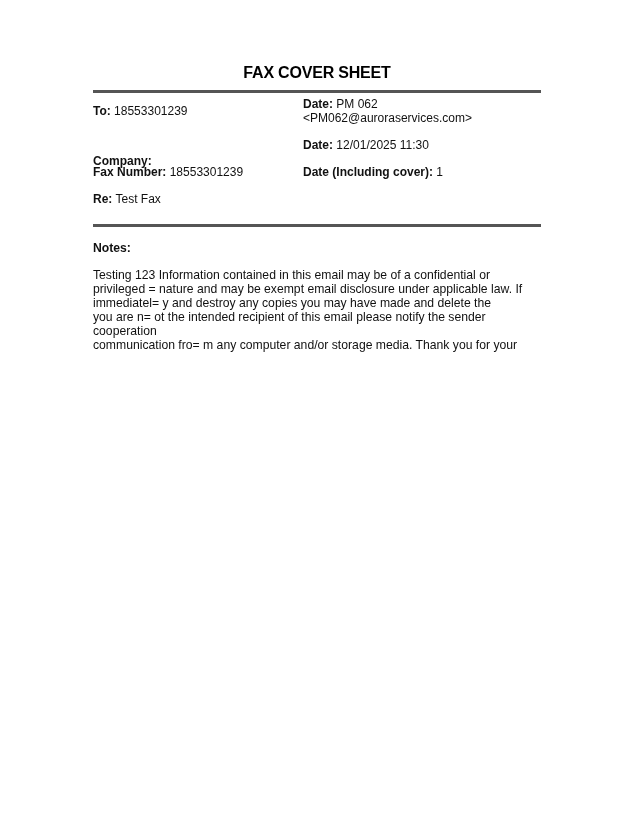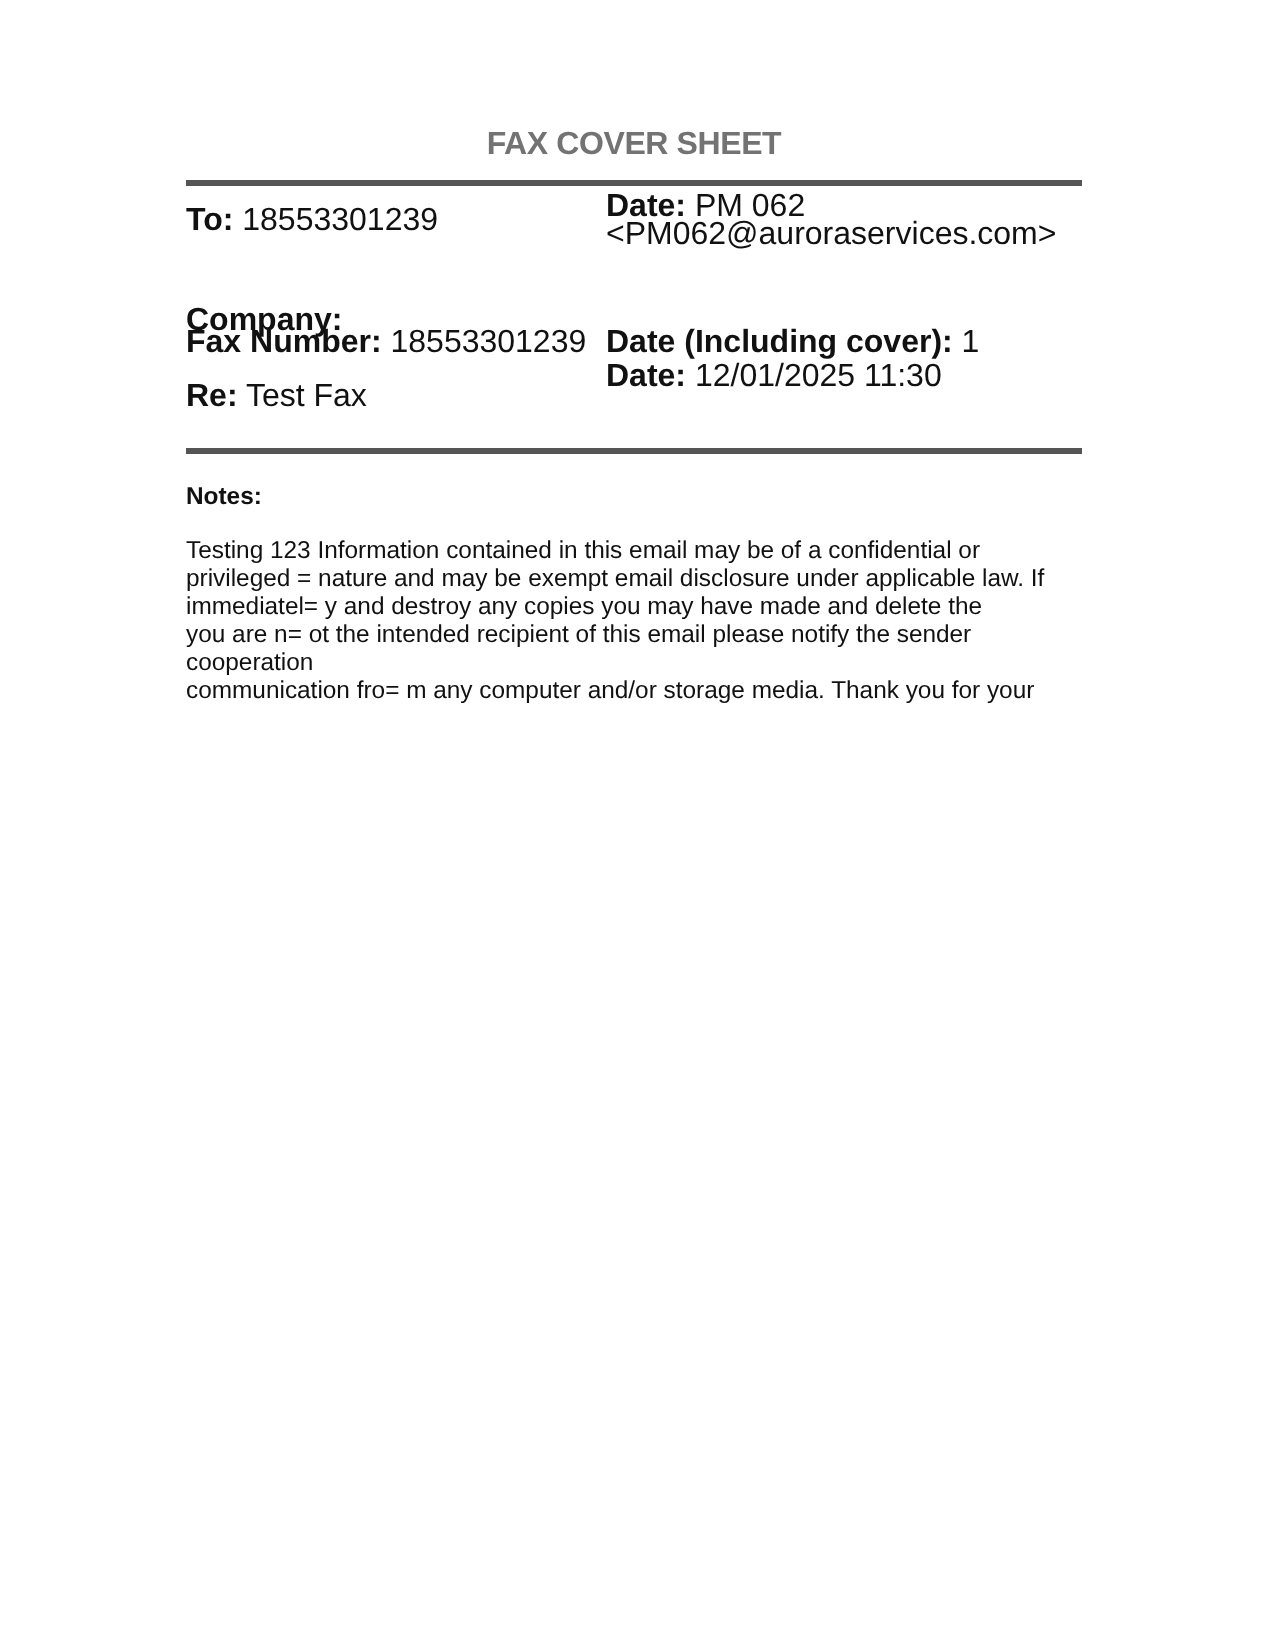--- a/index.html
+++ b/index.html
@@ -1,24 +1,24 @@
 <!DOCTYPE html>
 <html><head>
   <meta charset="utf-8">
   <style>
     html, body { margin: 0; padding: 0; background: #ffffff; }
     body { width: 635px; height: 815px; position: relative; overflow: hidden;
            font-family: "Liberation Sans", sans-serif; color: #111; }
     .page { position: absolute; left: 0; top: 0; width: 635px; height: 815px; background: #fff; }
     .title { position: absolute; left: 93px; width: 448px; top: 64px; text-align: center;
-             font-weight: bold; font-size: 16px; letter-spacing: -0.2px; color: #737373; }
+             font-weight: bold; font-size: 16px; letter-spacing: -0.2px; color: #000000; }
     .rule { position: absolute; left: 93px; width: 448px; height: 3px; background: #555; }
     .rule.top { top: 90px; }
     .rule.bottom { top: 224px; }
-    .field { position: absolute; font-size: 16px; line-height: 14px; color: #111; }
+    .field { position: absolute; font-size: 12px; line-height: 14px; color: #111; }
     .field b { font-weight: bold; }
     .col-left { left: 93px; }
     .col-right { left: 303px; }
     .notes-label { position: absolute; left: 93px; top: 241px; font-size: 12.2px; font-weight: bold; }
     .notes-body { position: absolute; left: 93px; top: 268px; width: 420px; font-size: 12.2px; line-height: 14px; }
     .notes-body div { white-space: nowrap; }
   </style>
 </head>
 <body>
 
@@ -32,21 +32,21 @@
 
   <div class="field col-right" style="top:97px;">
     <b>Date:</b><span> PM 062</span><br>
     <span>&lt;PM062@auroraservices.com&gt;</span>
   </div>
 
   <div class="field col-left" style="top:154px;">
     <b>Company:</b><span></span>
   </div>
 
-  <div class="field col-right" style="top:138px;margin-top:44px;">
+  <div class="field col-right" style="top:138px;">
     <b>Date:</b><span> 12/01/2025 11:30</span>
   </div>
 
   <div class="field col-left" style="top:165px;">
     <b>Fax Number:</b><span> 18553301239</span>
   </div>
 
   <div class="field col-right" style="top:165px;">
     <b>Date (Including cover):</b><span> 1</span>
   </div>

